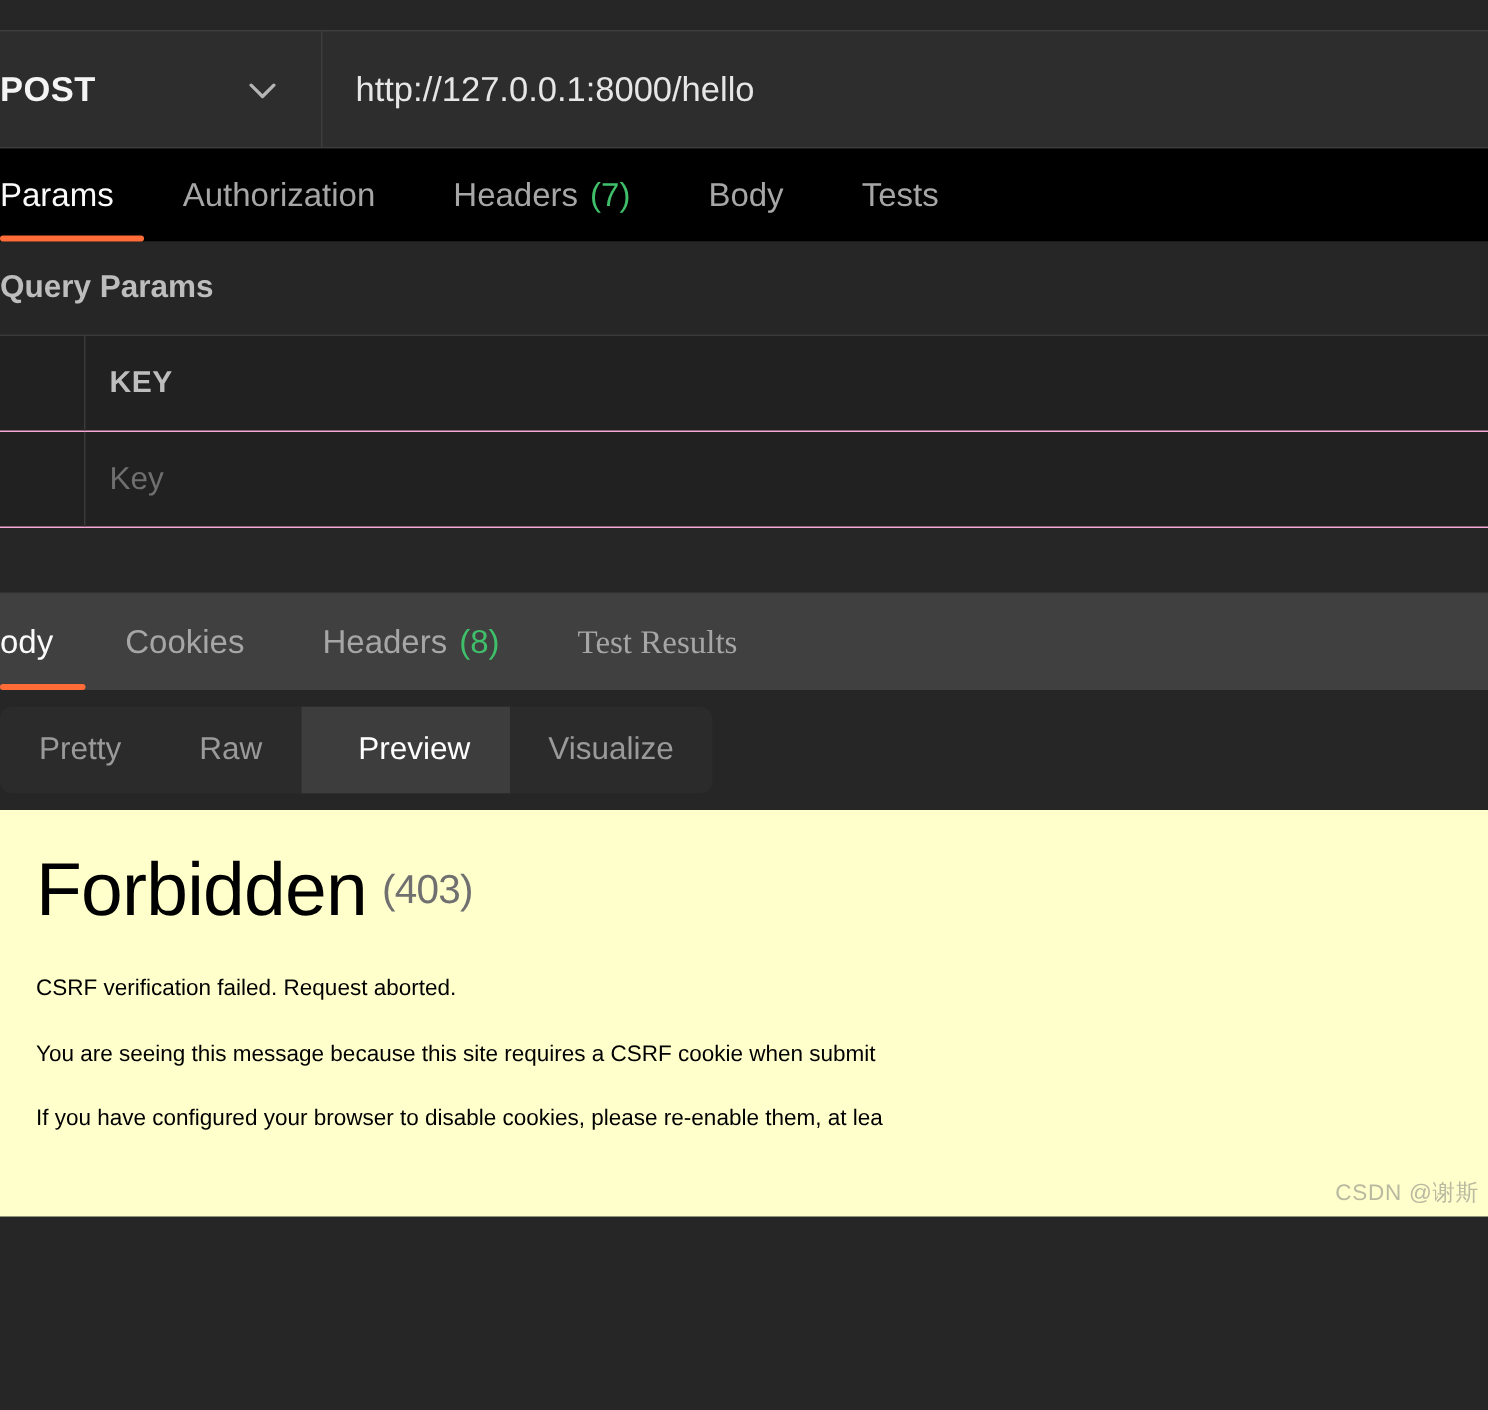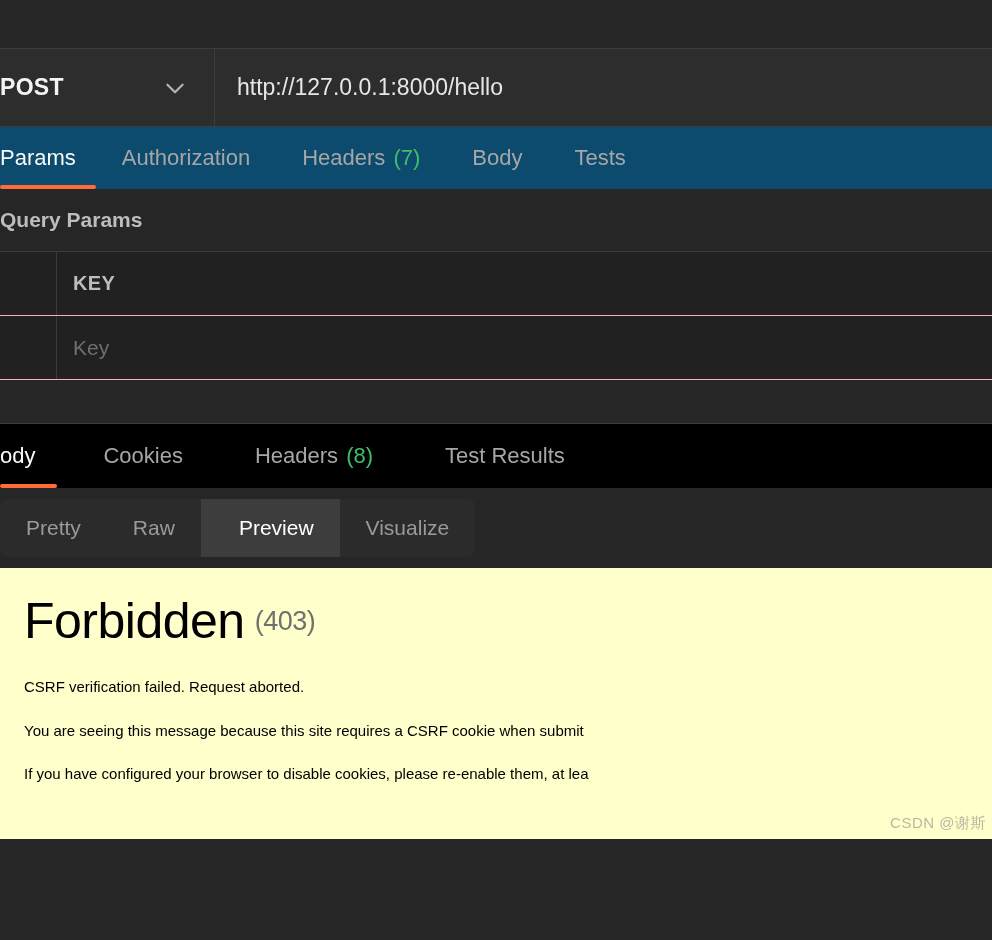--- a/index.html
+++ b/index.html
@@ -54,21 +54,20 @@
     height: 20px;
     background: #262626;
   }
   .urlbar {
     height: 77px;
     display: flex;
     align-items: stretch;
     border-top: 1px solid #3d3d3d;
     border-bottom: 1px solid #3d3d3d;
     background: #2d2d2d;
-    margin-top: 28px;
   }
   .method-box {
     width: 215px;
     display: flex;
     align-items: center;
     justify-content: space-between;
     padding: 0 26px 0 0;
     box-sizing: border-box;
     border-right: 1px solid #3d3d3d;
     cursor: pointer;
@@ -93,21 +92,21 @@
     font-size: 23px;
     cursor: text;
   }
 
   
   .req-tabs {
     height: 62px;
     display: flex;
     align-items: flex-end;
     gap: 0;
-    background: #0c4a6e;
+    background: #000000;
   }
   .tab {
     height: 100%;
     display: flex;
     align-items: center;
     position: relative;
     color: #a6a6a6;
     font-size: 22px;
     cursor: pointer;
     white-space: nowrap;
@@ -172,22 +171,21 @@
 
   
   .pane-split {
     height: 1px;
     background: #3d3d3d;
   }
   .res-tabs {
     height: 64px;
     display: flex;
     align-items: center;
-    background: #000000;
-    gap: 20px;
+    background: #404040;
   }
   .viewbar {
     height: 80px;
     display: flex;
     align-items: center;
     background: #262626;
   }
   .seg-group {
     display: flex;
     height: 58px;
@@ -320,21 +318,21 @@
       <span>ody</span>
       <span class="under"></span>
     </div>
     <div class="tab" style="padding:0 26px;height:64px;">
       <span>Cookies</span>
     </div>
     <div class="tab" style="padding:0 26px;height:64px;">
       <span>Headers</span>
       <span class="count">(8)</span>
     </div>
-    <div class="tab" style="padding:0 26px;height:64px;">
+    <div class="tab" style="padding:0 26px;height:64px;font-family:Liberation Serif, serif;">
       <span>Test Results</span>
     </div>
   </div>
 
   <div class="viewbar">
     <div class="seg-group">
       <div class="seg">
         <span>Pretty</span>
       </div>
       <div class="seg">

